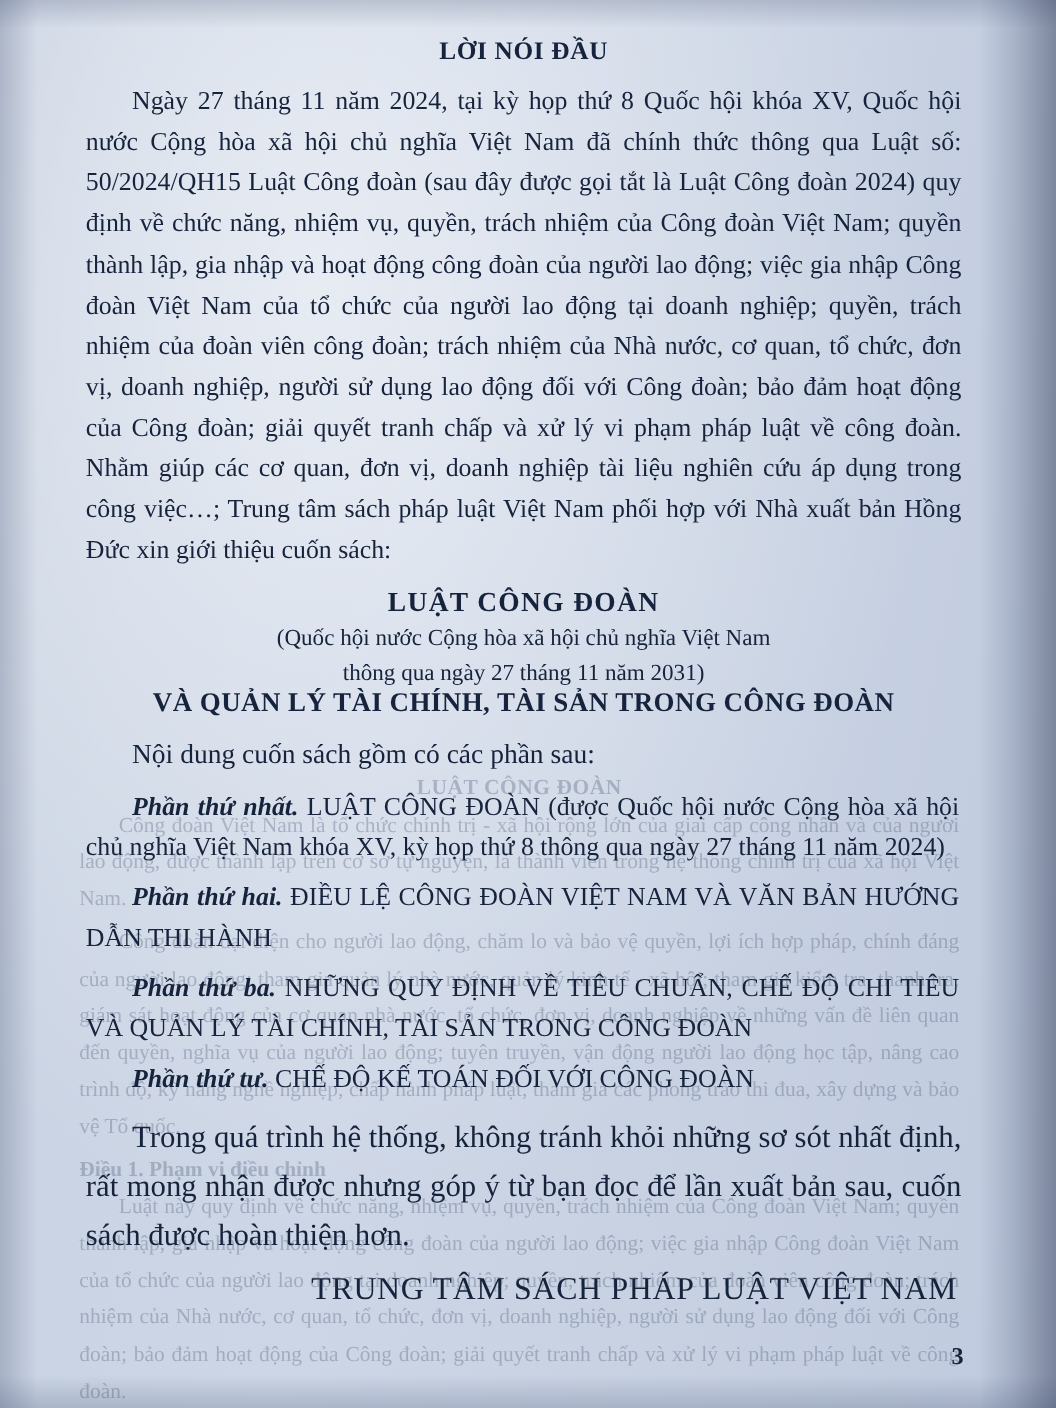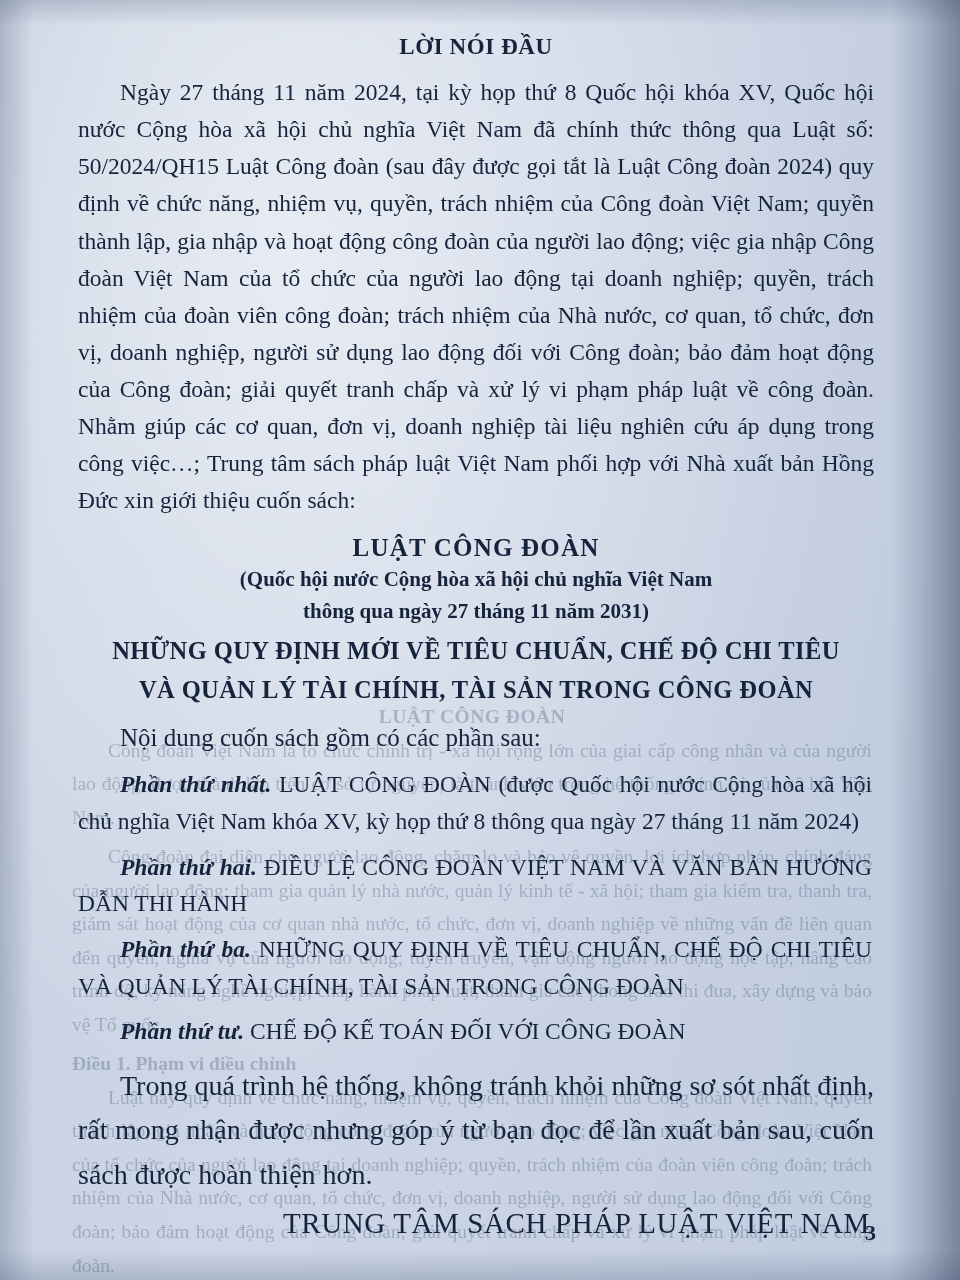--- a/index.html
+++ b/index.html
@@ -98,21 +98,21 @@
 
   .book-title {
     text-align: center;
     font-weight: bold;
     font-size: 25px;
     letter-spacing: 1.2px;
     margin: 14px 0 2px 0;
   }
   .book-sub {
     text-align: center;
-    font-weight: bold;
+    font-weight: normal;
     font-size: 21px;
     line-height: 1.45;
     margin: 0 0 2px 0;
   }
   .book-sub2 {
     text-align: center;
     font-weight: bold;
     font-size: 24.5px;
     line-height: 1.42;
     letter-spacing: .4px;
@@ -185,21 +185,20 @@
   <div id="content">
 
     <div class="doc-title">LỜI NÓI ĐẦU</div>
 
     <p class="body">Ngày 27 tháng 11 năm 2024, tại kỳ họp thứ 8 Quốc hội khóa XV, Quốc hội nước Cộng hòa xã hội chủ nghĩa Việt Nam đã chính thức thông qua Luật số: 50/2024/QH15 Luật Công đoàn (sau đây được gọi tắt là Luật Công đoàn 2024) quy định về chức năng, nhiệm vụ, quyền, trách nhiệm của Công đoàn Việt Nam; quyền thành lập, gia nhập và hoạt động công đoàn của người lao động; việc gia nhập Công đoàn Việt Nam của tổ chức của người lao động tại doanh nghiệp; quyền, trách nhiệm của đoàn viên công đoàn; trách nhiệm của Nhà nước, cơ quan, tổ chức, đơn vị, doanh nghiệp, người sử dụng lao động đối với Công đoàn; bảo đảm hoạt động của Công đoàn; giải quyết tranh chấp và xử lý vi phạm pháp luật về công đoàn. Nhằm giúp các cơ quan, đơn vị, doanh nghiệp tài liệu nghiên cứu áp dụng trong công việc…; Trung tâm sách pháp luật Việt Nam phối hợp với Nhà xuất bản Hồng Đức xin giới thiệu cuốn sách:</p>
 
     <div class="book-title">LUẬT CÔNG ĐOÀN</div>
     <div class="book-sub">(Quốc hội nước Cộng hòa xã hội chủ nghĩa Việt Nam</div>
     <div class="book-sub">thông qua ngày 27 tháng 11 năm 2031)</div>
 
-    <div class="book-sub2">NHỮNG QUY ĐỊNH MỚI VỀ TIÊU CHUẨN, CHẾ ĐỘ CHI TIÊU</div>
     <div class="book-sub2" style="margin-top:-6px">VÀ QUẢN LÝ TÀI CHÍNH, TÀI SẢN TRONG CÔNG ĐOÀN</div>
 
     <p class="lead">Nội dung cuốn sách gồm có các phần sau:</p>
 
     <p class="part">
       <span class="lbl">Phần thứ nhất.</span><span> LUẬT CÔNG ĐOÀN (được Quốc hội nước Cộng hòa xã hội chủ nghĩa Việt Nam khóa XV, kỳ họp thứ 8 thông qua ngày 27 tháng 11 năm 2024)</span>
     </p>
     <p class="part">
       <span class="lbl">Phần thứ hai.</span><span> ĐIỀU LỆ CÔNG ĐOÀN VIỆT NAM VÀ VĂN BẢN HƯỚNG DẪN THI HÀNH</span>
     </p>

